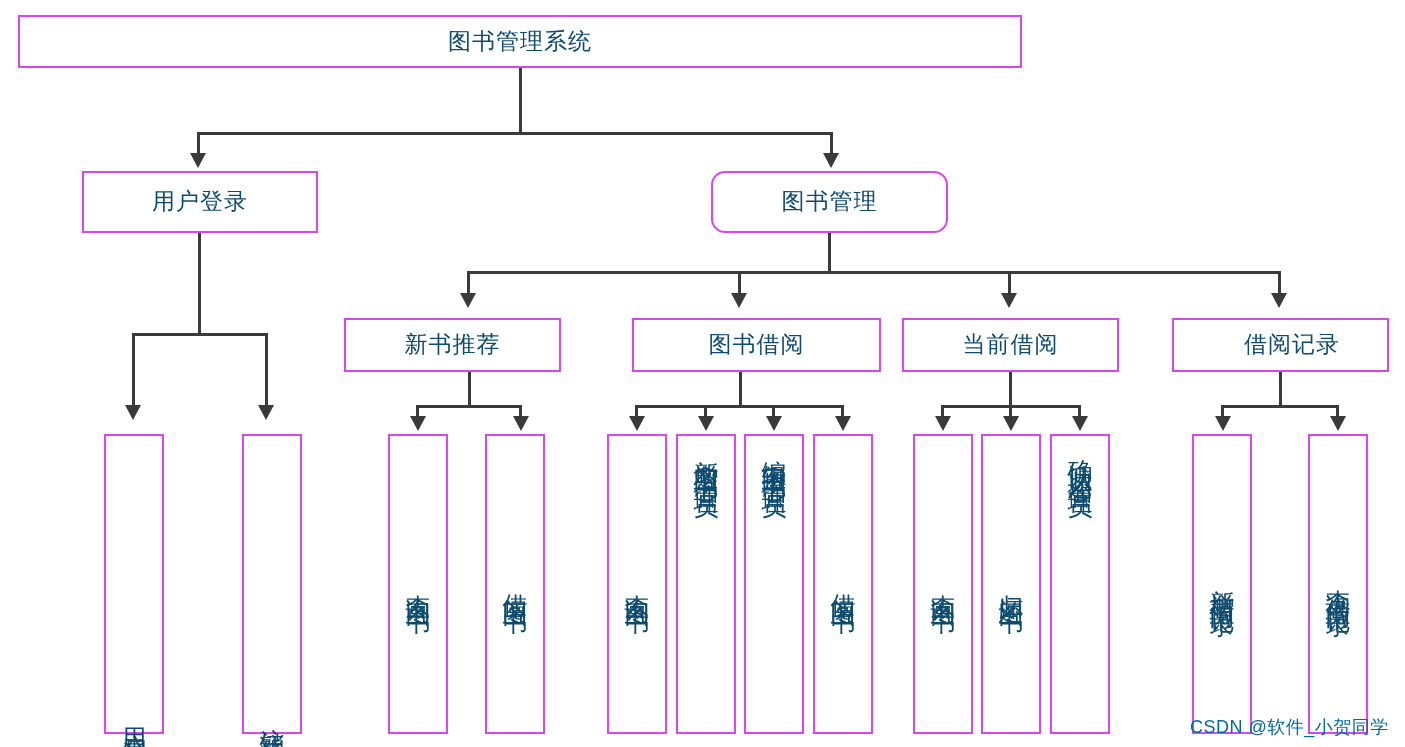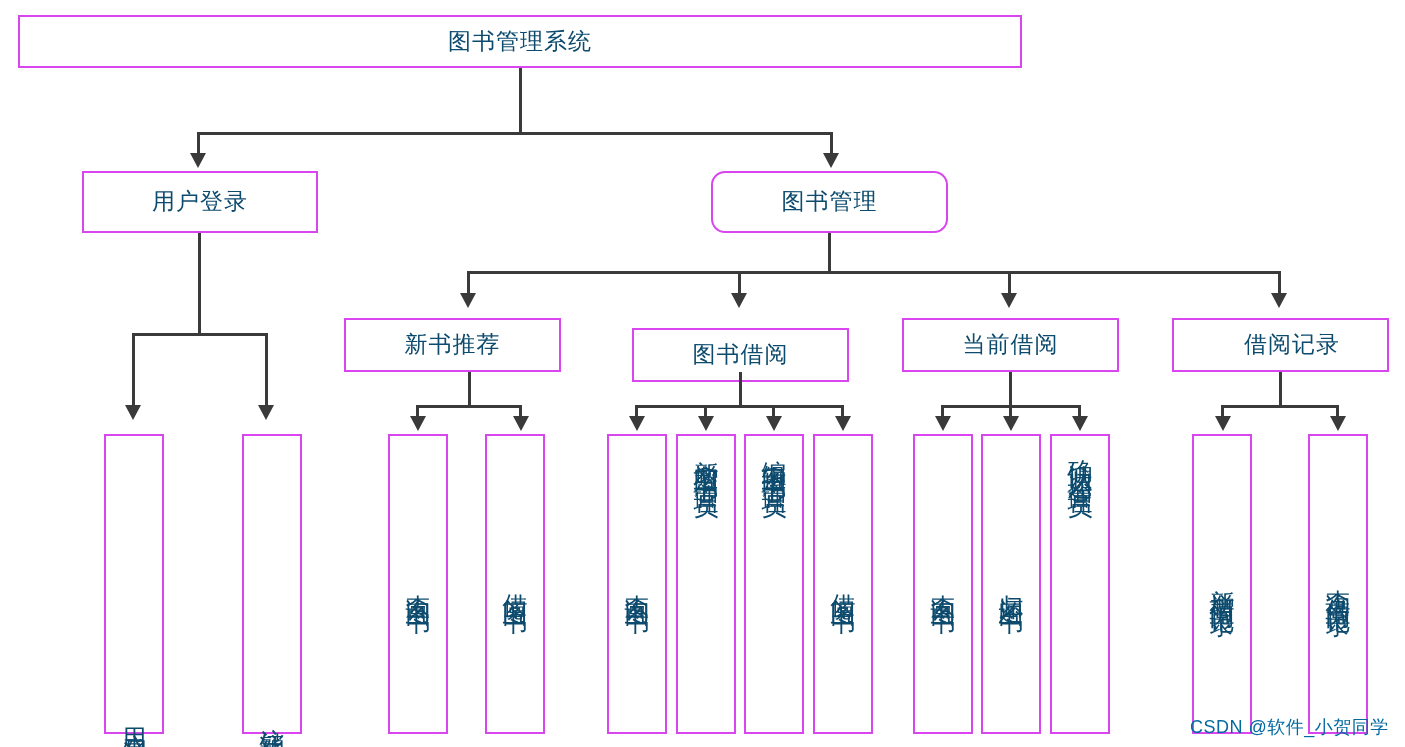--- a/index.html
+++ b/index.html
@@ -104,21 +104,21 @@
   <div class="vline" style="left:467px;top:271px;height:25px;"></div>
   <div class="arrow" style="left:460px;top:293px;"></div>
   <div class="vline" style="left:738px;top:271px;height:25px;"></div>
   <div class="arrow" style="left:731px;top:293px;"></div>
   <div class="vline" style="left:1008px;top:271px;height:25px;"></div>
   <div class="arrow" style="left:1001px;top:293px;"></div>
   <div class="vline" style="left:1278px;top:271px;height:25px;"></div>
   <div class="arrow" style="left:1271px;top:293px;"></div>
 
   <div class="node horiz" style="left:344px;top:318px;width:217px;height:54px;">新书推荐</div>
-  <div class="node horiz" style="left:632px;top:328px;width:217px;height:54px;">图书借阅</div>
+  <div class="node horiz" style="left:632px;top:318px;width:249px;height:54px;">图书借阅</div>
   <div class="node horiz" style="left:902px;top:318px;width:217px;height:54px;">当前借阅</div>
   <div class="node horiz" style="left:1172px;top:318px;width:217px;height:54px;padding-left:23px;">借阅记录</div>
 
   <div class="vline" style="left:468px;top:372px;height:35px;"></div>
   <div class="hline" style="left:416px;top:405px;width:106px;"></div>
   <div class="vline" style="left:416px;top:405px;height:14px;"></div>
   <div class="arrow" style="left:410px;top:416px;"></div>
   <div class="vline" style="left:519px;top:405px;height:14px;"></div>
   <div class="arrow" style="left:513px;top:416px;"></div>
 

